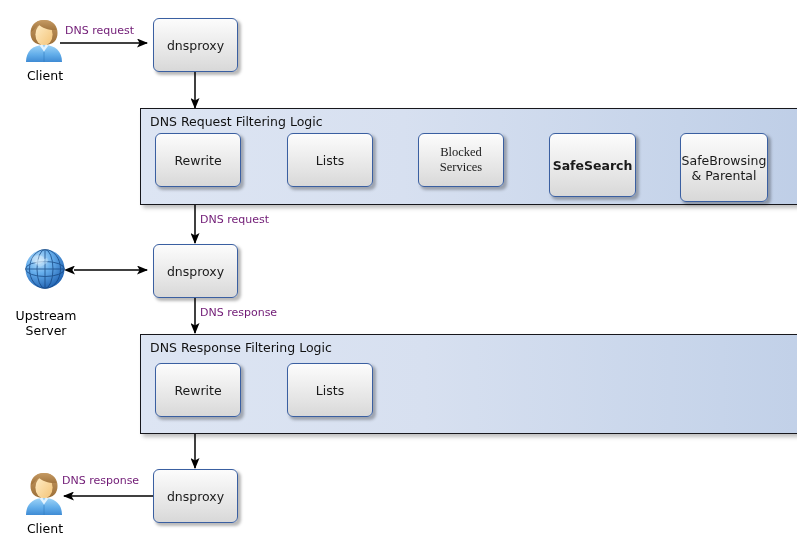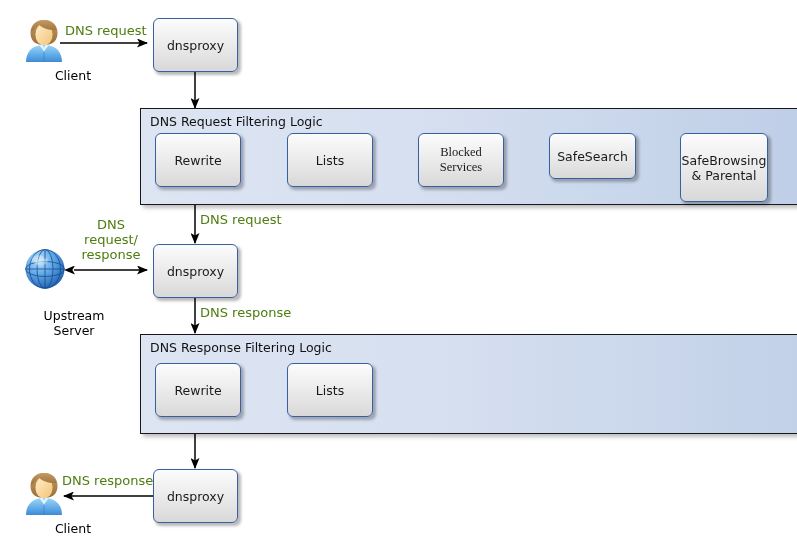--- a/index.html
+++ b/index.html
@@ -64,41 +64,40 @@
     top: 6px;
     font-size: 12.5px;
     line-height: 14px;
     color: #111111;
     white-space: nowrap;
   }
 
   
   .elabel {
     position: absolute;
-    font-size: 13px;
+    font-size: 11px;
     line-height: 15px;
-    color: #4d7c0f;
+    color: #701a75;
     white-space: pre;
   }
   .elabel.center { text-align: center; }
 
   
   .actor {
     position: absolute;
     width: 46px;
     height: 46px;
   }
   .actor-caption {
     position: absolute;
     font-size: 12.5px;
     line-height: 15px;
     text-align: center;
     color: #000000;
     white-space: pre;
-    padding-left: 28px;
   }
 
   
   .globe {
     position: absolute;
     width: 48px;
     height: 48px;
   }
 </style>
 </head>
@@ -220,21 +219,21 @@
   <div class="node" style="left:155px; top:133px; width:86px; height:54px;">
     <span class="nlabel">Rewrite</span>
   </div>
   <div class="node" style="left:287px; top:133px; width:86px; height:54px;">
     <span class="nlabel">Lists</span>
   </div>
   <div class="node" style="left:418px; top:133px; width:86px; height:54px;font-family:Liberation Serif, serif;">
     <span class="nlabel" style="white-space: pre-line;">Blocked
 Services</span>
   </div>
-  <div class="node" style="left:549px; top:133px; width:87px; height:46px;">
+  <div class="node" style="left:549px; top:133px; width:87px; height:64px;font-weight:bold;">
     <span class="nlabel">SafeSearch</span>
   </div>
   <div class="node" style="left:680px; top:133px; width:88px; height:69px;">
     <span class="nlabel" style="white-space: pre-line;">SafeBrowsing
 &amp; Parental</span>
   </div>
 
   <div class="node" style="left:153px; top:244px; width:85px; height:54px;">
     <span class="nlabel">dnsproxy</span>
   </div>
@@ -251,21 +250,18 @@
   </div>
 
   <div class="node" style="left:153px; top:469px; width:85px; height:54px;">
     <span class="nlabel">dnsproxy</span>
   </div>
 
   <div class="elabel" style="left:65px; top:23px;">DNS request</div>
 
   <div class="elabel" style="left:200px; top:212px;">DNS request</div>
 
-  <div class="elabel center" style="left: 71px; top: 217px; width: 80px; white-space: pre-line;">DNS
-request/
-response</div>
 
   <div class="elabel" style="left:200px; top:305px;">DNS response</div>
 
   <div class="elabel" style="left:62px; top:473px;">DNS response</div>
 
 </div>
 
 </body></html>

